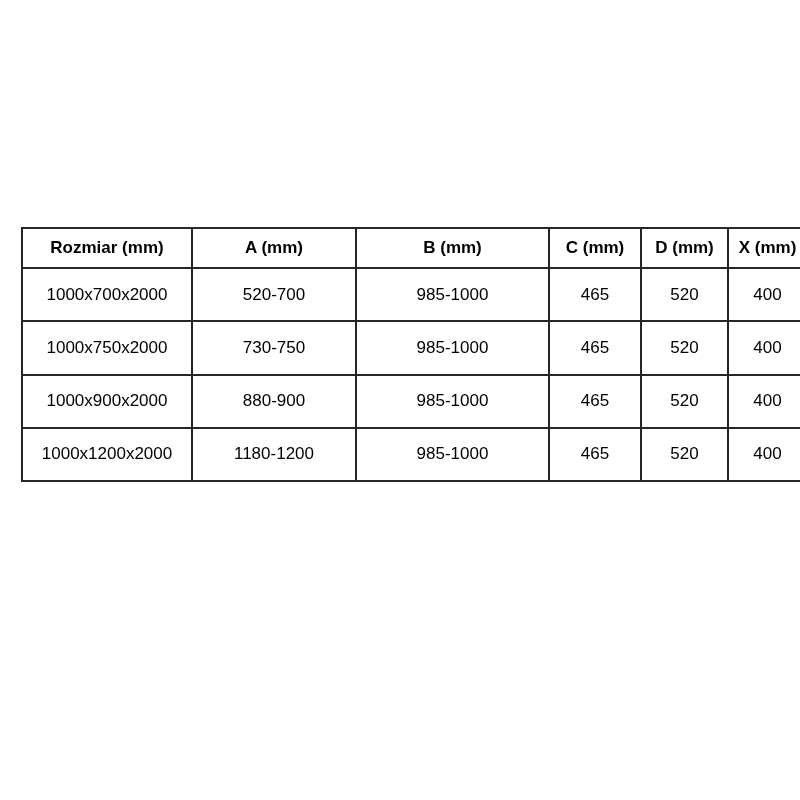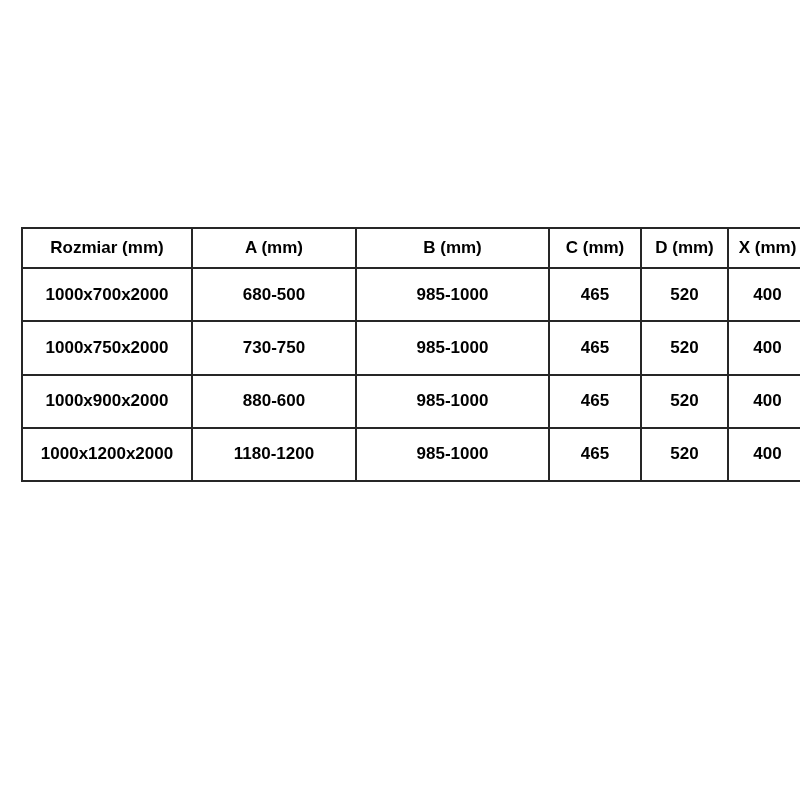--- a/index.html
+++ b/index.html
@@ -41,21 +41,21 @@
     background: var(--page-bg);
     padding: 0 4px;
     overflow: hidden;
     white-space: nowrap;
   }
   table.size-chart thead th {
     font-weight: bold;
     height: 40px;
   }
   table.size-chart tbody td {
-    font-weight: bold;
+    font-weight: normal;
     height: 37px;
   }
   col.c-rozmiar { width: 170px; }
   col.c-a { width: 164px; }
   col.c-b { width: 193px; }
   col.c-c { width: 92px; }
   col.c-d { width: 87px; }
   col.c-x { width: 79px; }
 </style>
 </head>
@@ -77,37 +77,37 @@
         <th>A (mm)</th>
         <th>B (mm)</th>
         <th>C (mm)</th>
         <th>D (mm)</th>
         <th>X (mm)</th>
       </tr>
     </thead>
     <tbody>
       <tr>
         <td>1000x700x2000</td>
-        <td>680-500</td>
+        <td>520-700</td>
         <td>985-1000</td>
         <td>465</td>
         <td>520</td>
         <td>400</td>
       </tr>
       <tr>
         <td>1000x750x2000</td>
         <td>730-750</td>
         <td>985-1000</td>
         <td>465</td>
         <td>520</td>
         <td>400</td>
       </tr>
       <tr>
         <td>1000x900x2000</td>
-        <td>880-600</td>
+        <td>880-900</td>
         <td>985-1000</td>
         <td>465</td>
         <td>520</td>
         <td>400</td>
       </tr>
       <tr>
         <td>1000x1200x2000</td>
         <td>1180-1200</td>
         <td>985-1000</td>
         <td>465</td>

